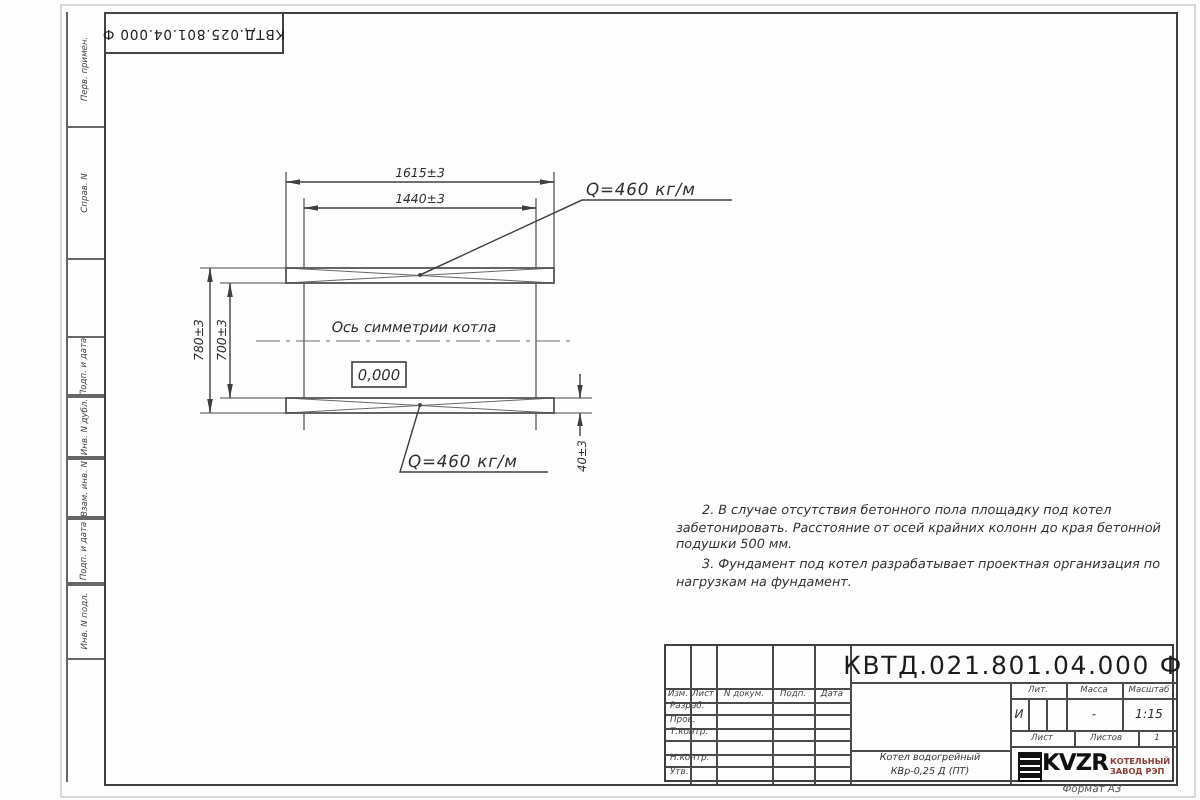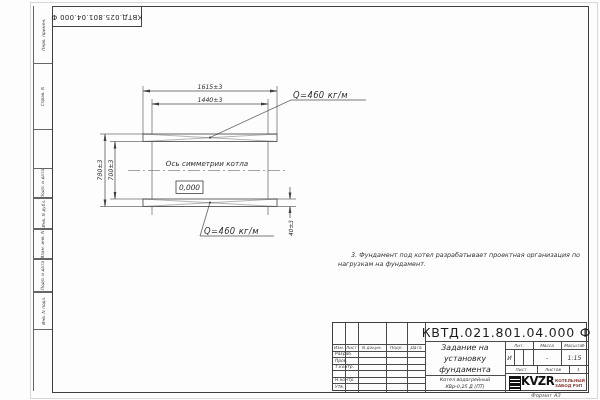--- a/index.html
+++ b/index.html
@@ -134,20 +134,21 @@
       <text transform="translate(24.8,94) rotate(-90)" font-size="6.2" text-anchor="middle">700±3</text>
       <text transform="translate(205,152) rotate(-90)" font-size="5.8" text-anchor="middle">40±3</text>
       <text x="205" y="21.5" font-size="8.4" letter-spacing="0.4">Q=460 кг/м</text>
       <text x="116" y="157.5" font-size="8.4" letter-spacing="0.4">Q=460 кг/м</text>
       <text x="119" y="90" font-size="7.2" text-anchor="middle">Ось симметрии котла</text>
       <text x="101.5" y="114" font-size="7.4" text-anchor="middle">0,000</text>
     </g>
   </svg>
 
   <div class="notes">
+    <p>2. В случае отсутствия бетонного пола площадку под котел забетонировать. Расстояние от осей крайних колонн до края бетонной подушки 500 мм.</p>
     <p>3. Фундамент под котел разрабатывает проектная организация по нагрузкам на фундамент.</p>
   </div>
 
   <div class="tb">
 
     <div class="vl" style="left:92px;top:0;height:69px"></div>
     <div class="hl" style="left:92px;top:18px;width:163px"></div>
     <div class="hl" style="left:0;top:21px;width:92px"></div>
     <div class="hl" style="left:0;top:27.5px;width:92px"></div>
     <div class="hl" style="left:0;top:34px;width:92px"></div>
@@ -179,27 +180,20 @@
     <div class="cellt tbsmall" style="left:53px;top:21px;width:21px;height:6.5px">Подп.</div>
     <div class="cellt tbsmall" style="left:74px;top:21px;width:18px;height:6.5px">Дата</div>
 
     <div class="cellt tbsign" style="left:0;top:27.5px;width:25px;height:6.5px">Разраб.</div>
     <div class="cellt tbsign" style="left:0;top:34px;width:25px;height:6.5px">Пров.</div>
     <div class="cellt tbsign" style="left:0;top:40.5px;width:25px;height:6.5px">Т.контр.</div>
     <div class="cellt tbsign" style="left:0;top:47px;width:25px;height:6.5px"></div>
     <div class="cellt tbsign" style="left:0;top:53.5px;width:25px;height:6.5px">Н.контр.</div>
     <div class="cellt tbsign" style="left:0;top:60px;width:25px;height:6.5px">Утв.</div>
 
-    <div class="cellt" style="left:92px;top:18px;width:80px;height:34px">
-      <div class="title-lines">
-        <div>Задание на</div>
-        <div>установку</div>
-        <div>фундамента</div>
-      </div>
-    </div>
 
     <div class="cellt" style="left:92px;top:52px;width:80px;height:17px">
       <div class="product">
         <div>Котел водогрейный</div>
         <div>КВр-0,25 Д (ПТ)</div>
       </div>
     </div>
 
     <div class="cellt tbsmall" style="left:172px;top:18px;width:28px;height:8px">Лит.</div>
     <div class="cellt tbsmall" style="left:200px;top:18px;width:28px;height:8px">Масса</div>

